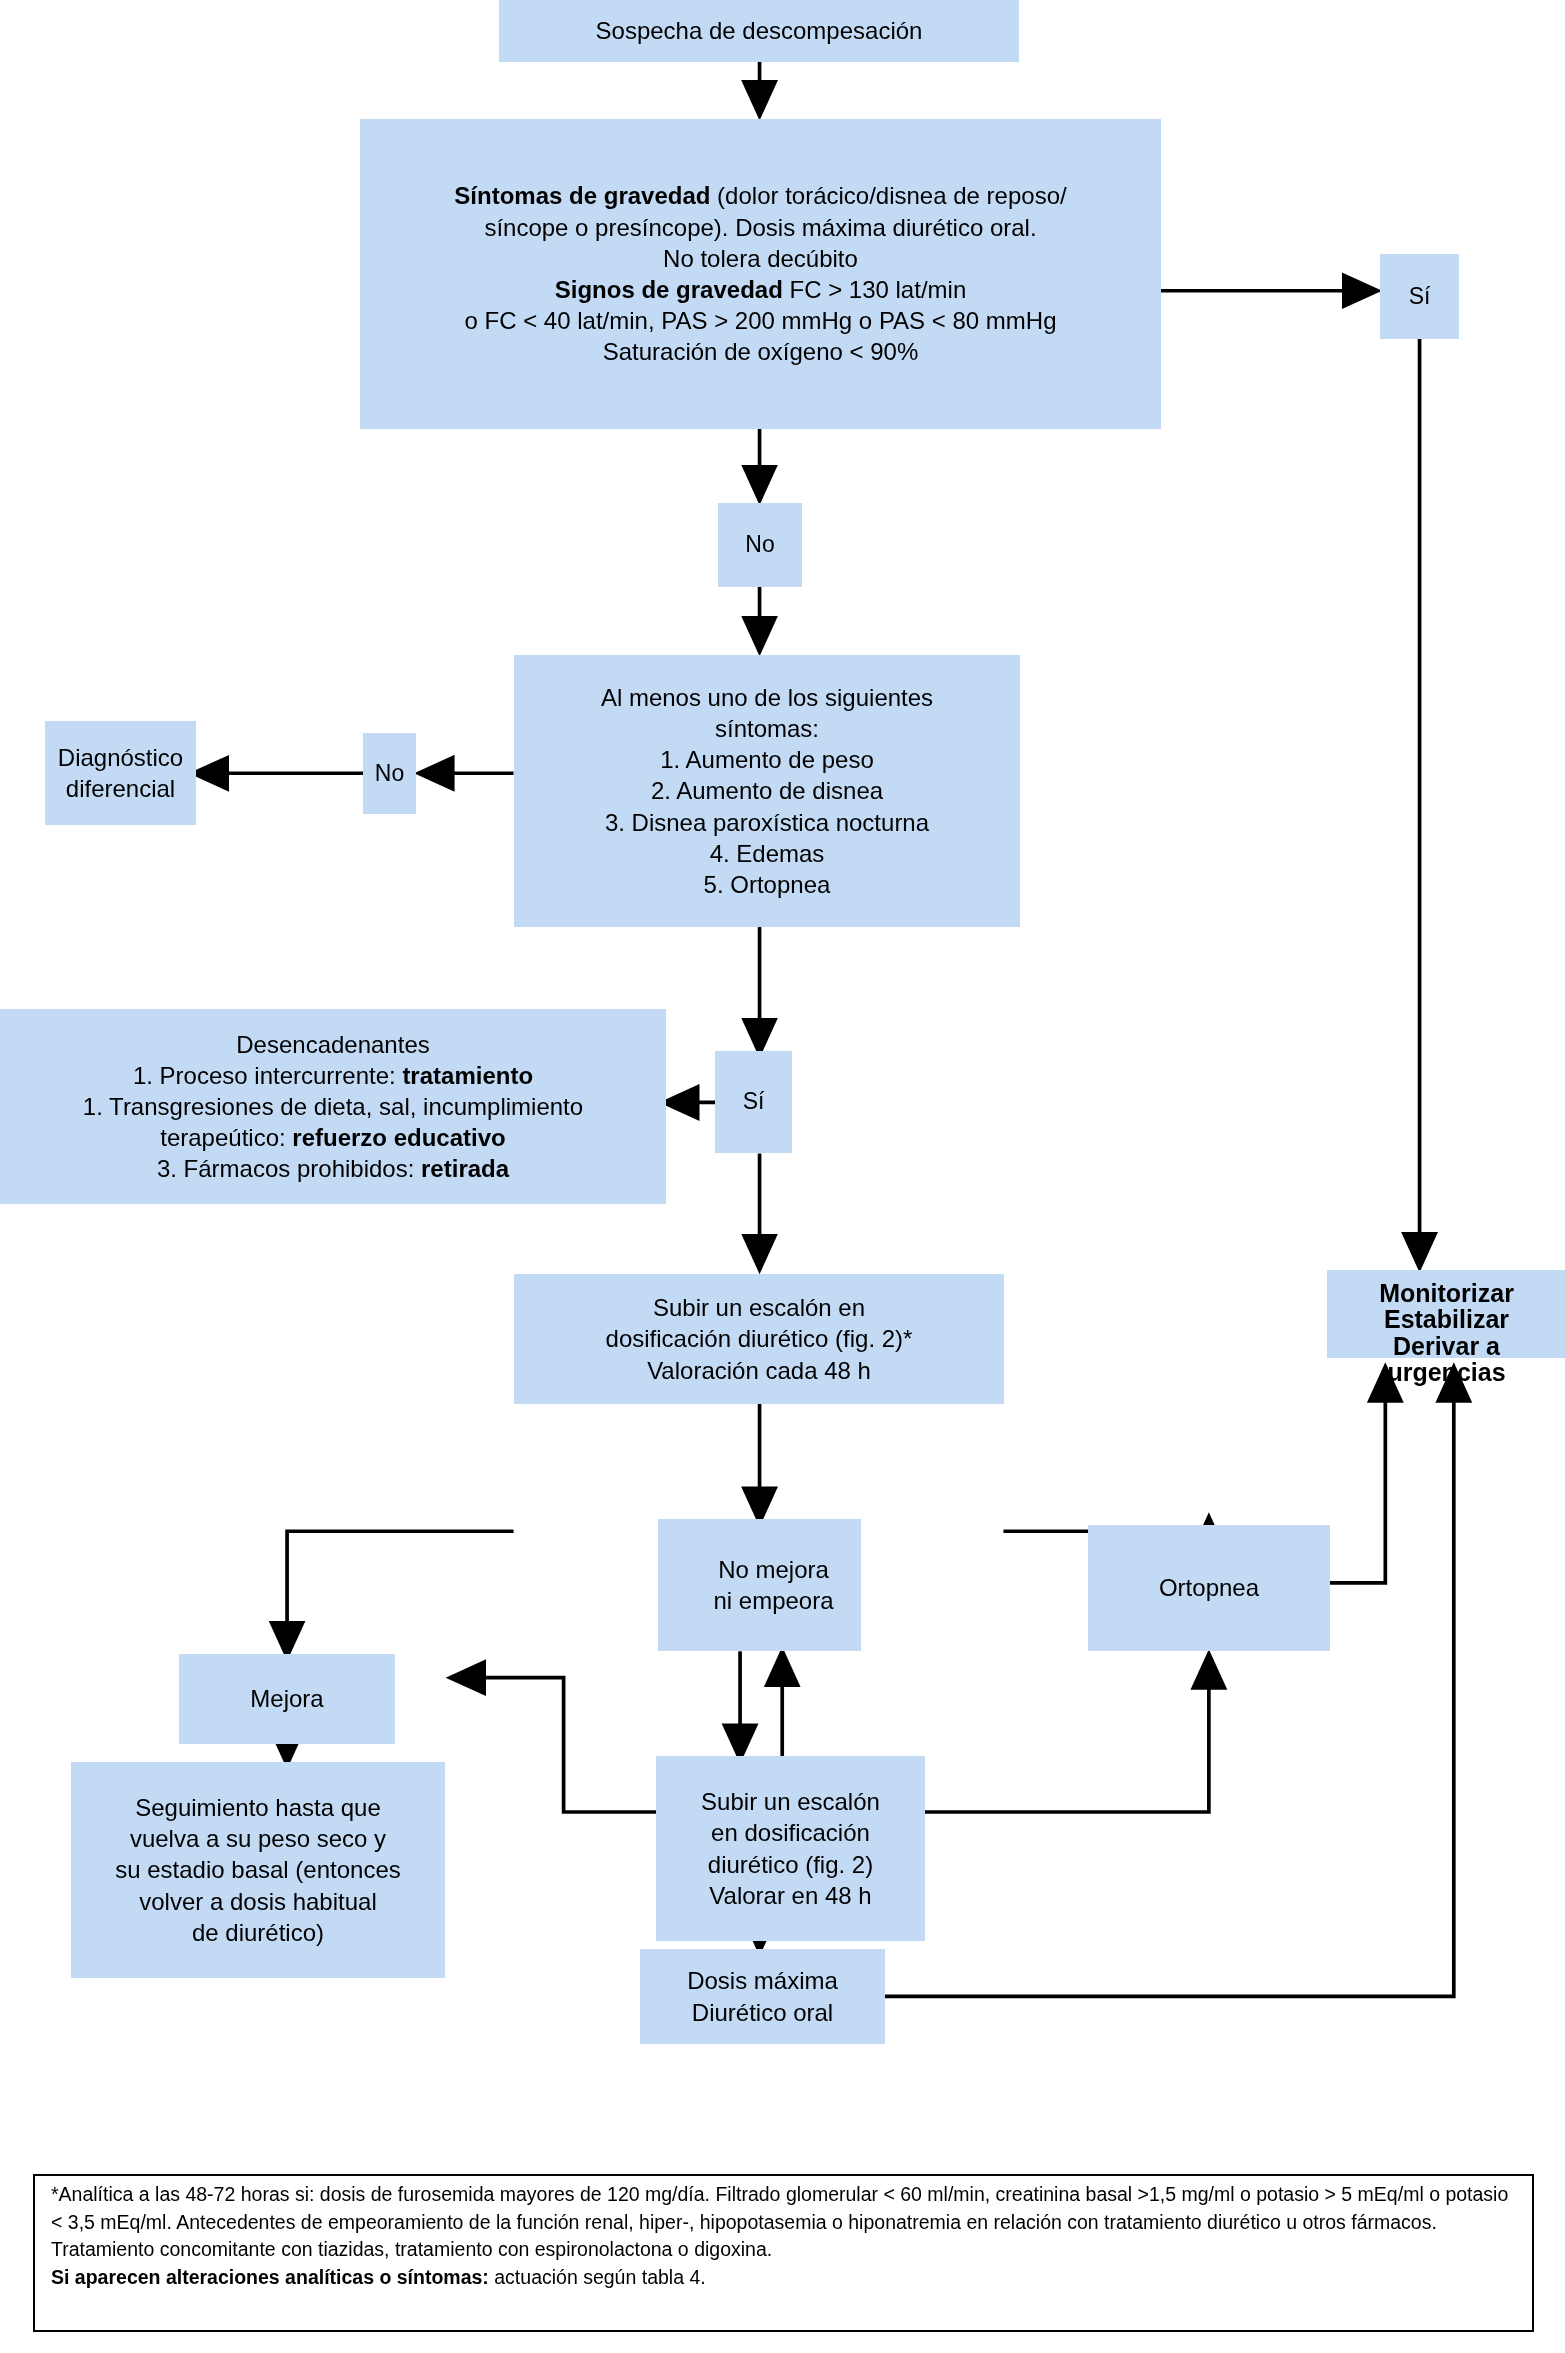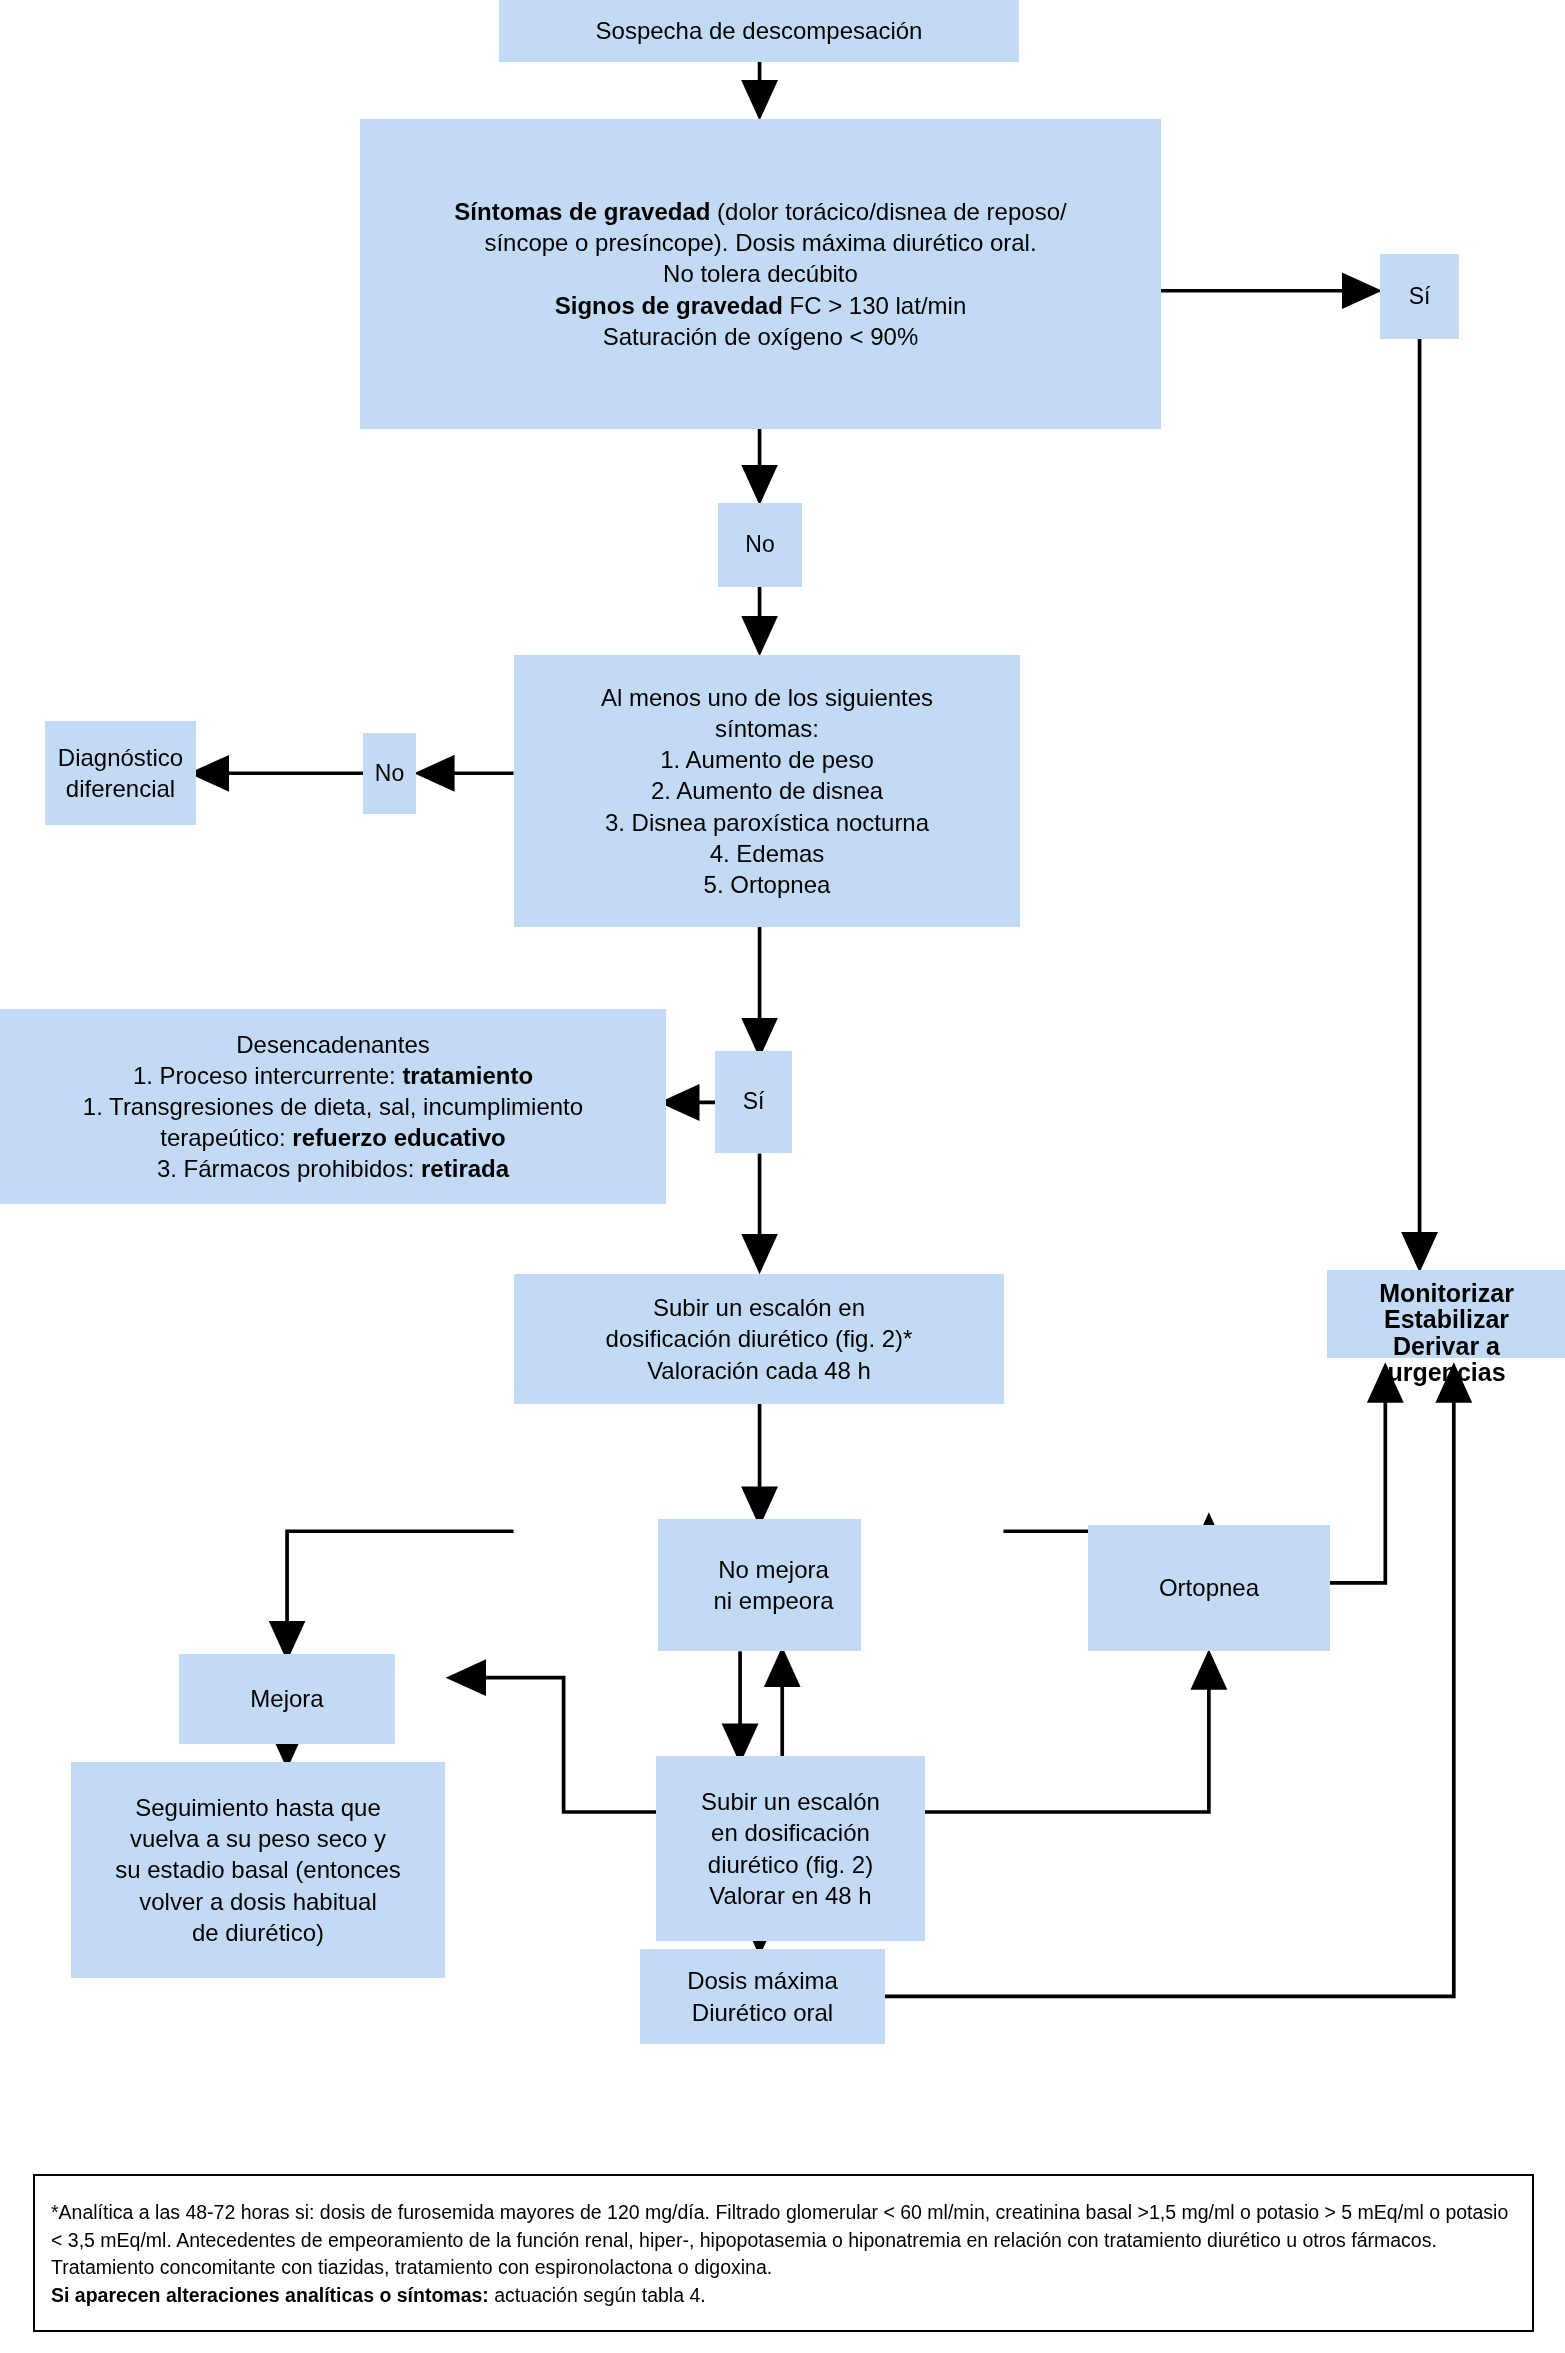--- a/index.html
+++ b/index.html
@@ -5,21 +5,21 @@
   html,body{margin:0;padding:0;background:#ffffff;}
   body{font-family:"Liberation Sans", sans-serif;}
   #page{position:relative;width:1566px;height:2354px;background:#fff;overflow:hidden;}
   .node{position:absolute;background:#c3daf5;display:flex;align-items:center;justify-content:center;text-align:center;box-sizing:border-box;color:#000;}
   .node .txt{line-height:1.30;padding:0 7.4px;white-space:pre-line;}
   .bold{font-weight:bold;}
   .lbl{font-size:23px;}
   .body-t{font-size:24px;}
   .big-t{font-size:25px;}
   .mono-note{position:absolute;border:2.1px solid #000;background:#fff;box-sizing:border-box;}
-  .note-txt{font-size:19.5px;line-height:1.42;padding:23px 16px;color:#000;text-align:left;}
+  .note-txt{font-size:19.5px;line-height:1.42;padding:5px 16px;color:#000;text-align:left;}
   svg.wires{position:absolute;left:0;top:0;width:1566px;height:2354px;pointer-events:none;}
   .seg{stroke:#000;stroke-width:7;fill:none;}
 </style>
 </head>
 <body>
 
 <div id="page" style="background: rgb(255, 255, 255);">
 
   <svg class="wires" viewBox="0 0 2973 4469">
     <defs>
@@ -78,20 +78,21 @@
   <div class="node" style="left: 360px; top: 119px; width: 801px; height: 310px; background: rgb(195, 218, 245);">
     <div class="txt body-t" style="white-space:normal;">
       <div>
         <span class="bold">Síntomas de gravedad</span><span> (dolor torácico/disnea de reposo/</span>
       </div>
       <div>síncope o presíncope). Dosis máxima diurético oral.</div>
       <div>No tolera decúbito</div>
       <div>
         <span class="bold">Signos de gravedad</span><span> FC &gt; 130 lat/min</span>
       </div>
+      <div>o FC &lt; 40 lat/min, PAS &gt; 200 mmHg o PAS &lt; 80 mmHg</div>
       <div>Saturación de oxígeno &lt; 90%</div>
     </div>
   </div>
 
   <div class="node" style="left: 1380px; top: 254px; width: 79px; height: 85px; background: rgb(195, 218, 245);">
     <div class="txt lbl">Sí</div>
   </div>
 
   <div class="node" style="left: 718px; top: 503px; width: 84px; height: 84px; background: rgb(195, 218, 245);">
     <div class="txt lbl">No</div>

